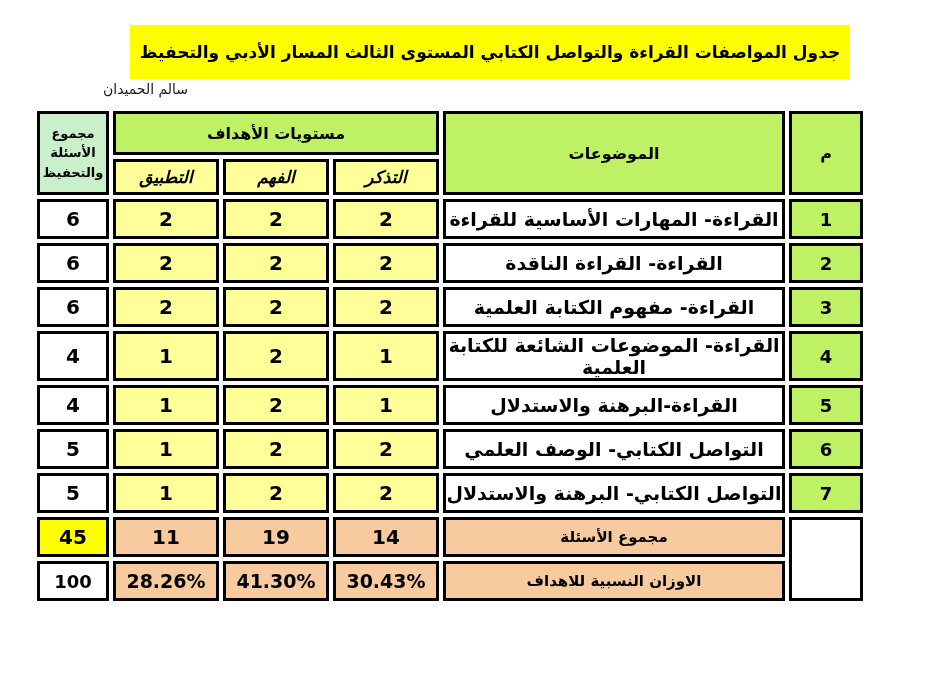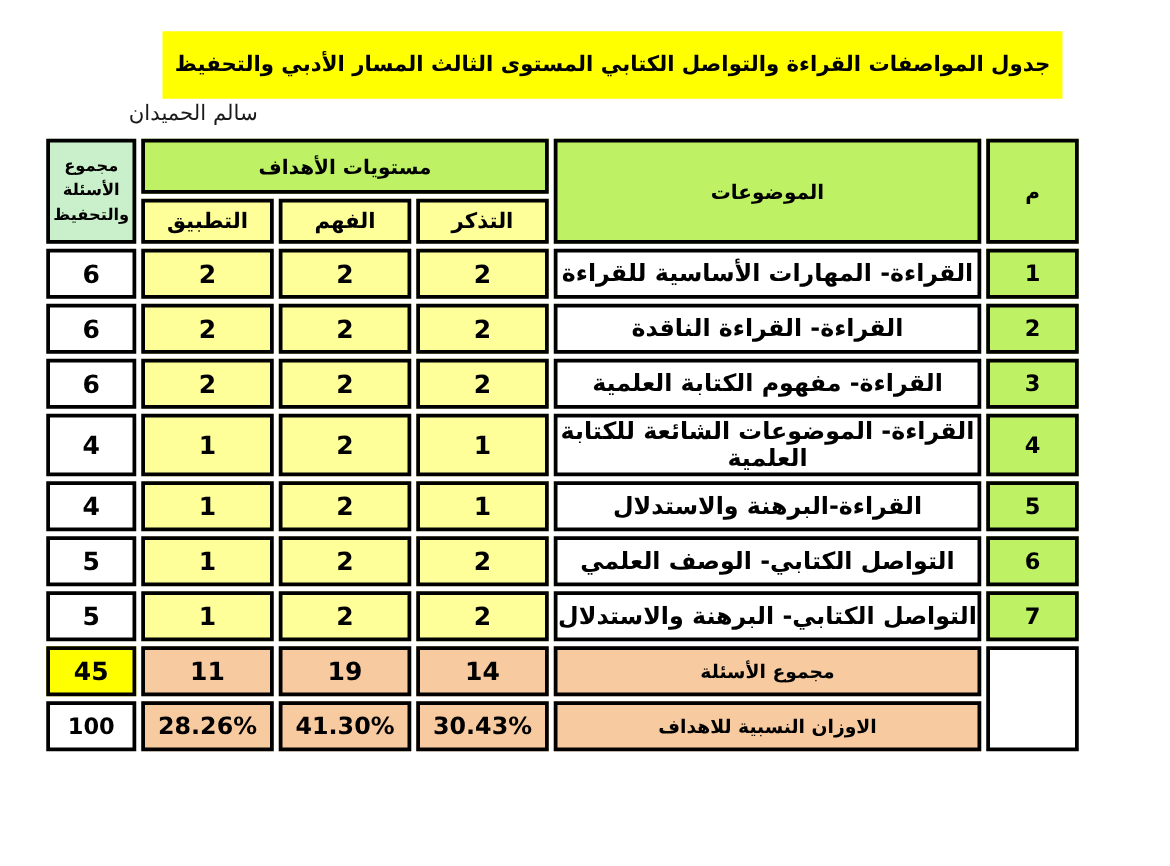--- a/index.html
+++ b/index.html
@@ -30,21 +30,21 @@
     font-size: 17px;
     color: #000000;
     text-align: center;
     margin-left: 12px;
   }
   .author {
     position: absolute;
     left: 103px;
     top: 81px;
     direction: rtl;
-    font-size: 17px;
+    font-size: 14px;
     color: #1a1a1a;
     white-space: nowrap;
   }
   table.spec {
     position: absolute;
     left: 33px;
     top: 107px;
     direction: rtl;
     border-collapse: separate;
     border-spacing: 4px;
@@ -74,21 +74,21 @@
   .bg-white  { background: #ffffff; }
 
   
   tr.hdr-top td     { height: 38px; }
   tr.hdr-sub td     { height: 30px; }
   tr.data-row td    { height: 34px; }
   tr.footer-row td  { height: 34px; }
 
   
   .hdr-text   { font-size: 16px; }
-  .sub-text   { font-size: 17px; }
+  .sub-text   { font-size: 17px; font-style: italic; }
   .green-cell { font-size: 13px; line-height: 1.5; margin-left: 12px; }
   .num-cell   { font-size: 18px; }
   .val-cell   { font-size: 20px; }
   .tot-cell   { font-size: 20px; }
   .topic-cell { font-size: 19px; text-align: right; padding-right: 8px; padding-left: 4px; }
   .label-cell { font-size: 15px; }
   .pct-cell   { font-size: 19px; }
   .n100-cell  { font-size: 18px; }
 </style>
 </head>

